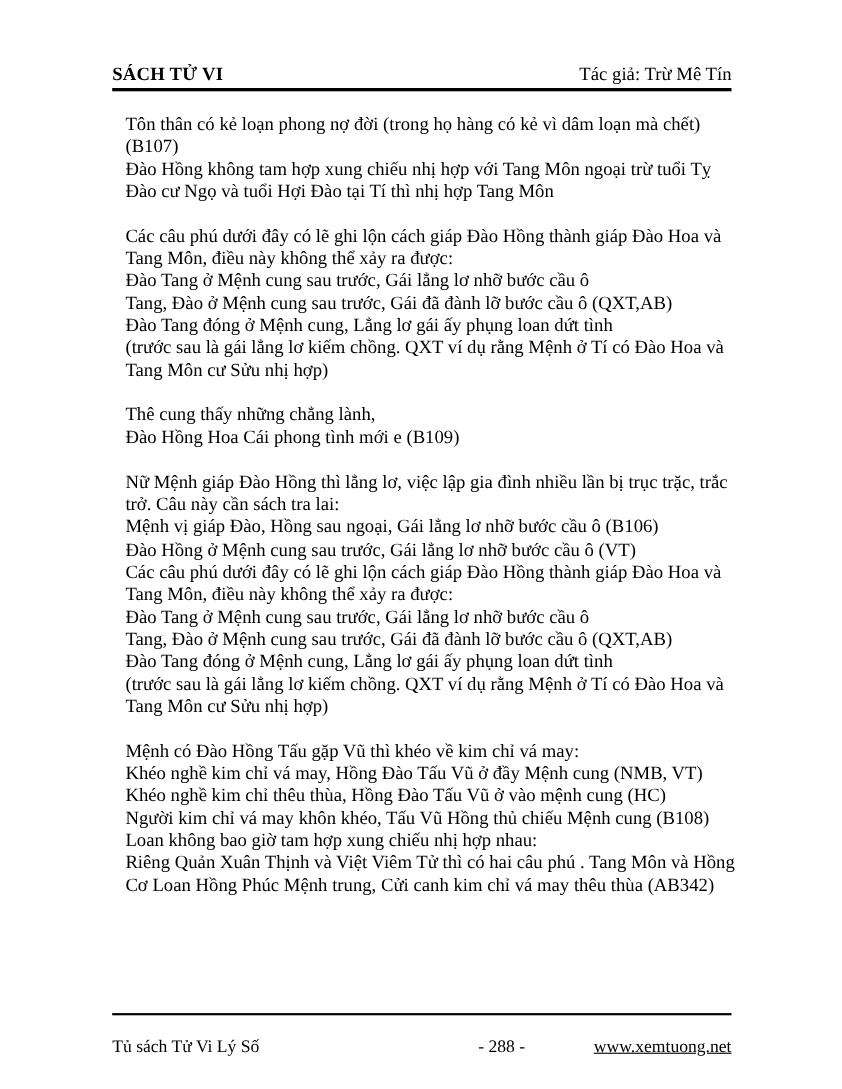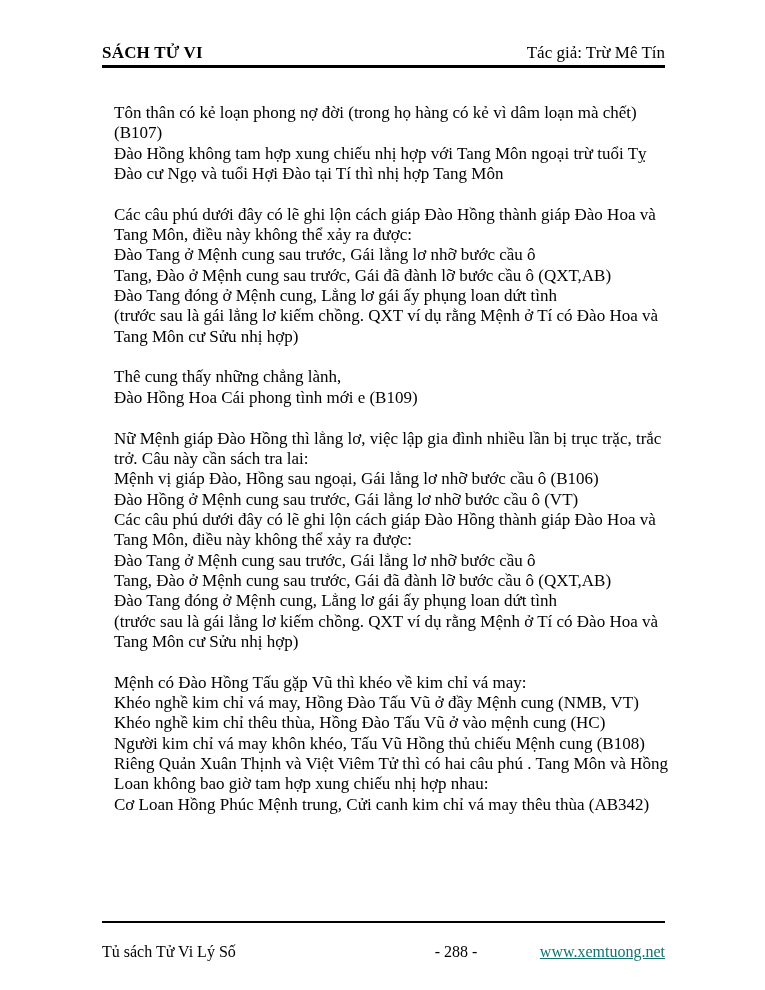--- a/index.html
+++ b/index.html
@@ -19,21 +19,21 @@
     right: 100px;
     top: 44px;
     display: flex;
     justify-content: space-between;
     align-items: flex-end;
     border-bottom: 3px solid #000000;
     padding-bottom: 3px;
     line-height: 18px;
     font-size: 17px;
   }
-  .header-title { font-weight: bold; letter-spacing: 0.2px; }
+  .header-title { font-weight: bold; letter-spacing: 0.2px; margin-top: 15px; }
   .header-author { font-weight: normal; }
   .page-body {
     position: absolute;
     left: 102px;
     top: 103px;
     width: 575px;
     font-size: 17px;
     line-height: 20.35px;
     margin-left: 12px;
   }
@@ -49,21 +49,21 @@
     display: flex;
     align-items: baseline;
     font-size: 16px;
     line-height: 19px;
     font-family: Liberation Serif, serif;
   }
   .footer-left { flex: 1; text-align: left; }
   .footer-center { flex: 1; text-align: right; }
   .footer-right { flex: 1; text-align: right; }
   .footer-link {
-    color: #0f766e;
+    color: #000000;
     text-decoration: underline;
     cursor: pointer;
   }
 </style>
 </head>
 <body>
 
 <div class="page">
 
   <div class="header">
@@ -102,22 +102,22 @@
         <div class="line">Tang, Đào ở Mệnh cung sau trước, Gái đã đành lỡ bước cầu ô (QXT,AB)</div>
         <div class="line">Đào Tang đóng ở Mệnh cung, Lẳng lơ gái ấy phụng loan dứt tình</div>
         <div class="line">(trước sau là gái lẳng lơ kiếm chồng. QXT ví dụ rằng Mệnh ở Tí có Đào Hoa và</div>
         <div class="line">Tang Môn cư Sửu nhị hợp)</div>
       </div>
       <div class="paragraph">
         <div class="line">Mệnh có Đào Hồng Tấu gặp Vũ thì khéo về kim chỉ vá may:</div>
         <div class="line">Khéo nghề kim chỉ vá may, Hồng Đào Tấu Vũ ở đầy Mệnh cung (NMB, VT)</div>
         <div class="line">Khéo nghề kim chỉ thêu thùa, Hồng Đào Tấu Vũ ở vào mệnh cung (HC)</div>
         <div class="line">Người kim chỉ vá may khôn khéo, Tấu Vũ Hồng thủ chiếu Mệnh cung (B108)</div>
+        <div class="line">Loan không bao giờ tam hợp xung chiếu nhị hợp nhau:</div>
         <div class="line">Riêng Quản Xuân Thịnh và Việt Viêm Tử thì có hai câu phú . Tang Môn và Hồng</div>
-        <div class="line">Loan không bao giờ tam hợp xung chiếu nhị hợp nhau:</div>
         <div class="line">Cơ Loan Hồng Phúc Mệnh trung, Cửi canh kim chỉ vá may thêu thùa (AB342)</div>
       </div>
     </div>
 
   <div class="footer">
     <span class="footer-left">Tủ sách Tử Vi Lý Số</span>
     <span class="footer-center">- 288 -</span>
     <span class="footer-right">
       <a class="footer-link">www.xemtuong.net</a>
     </span>

